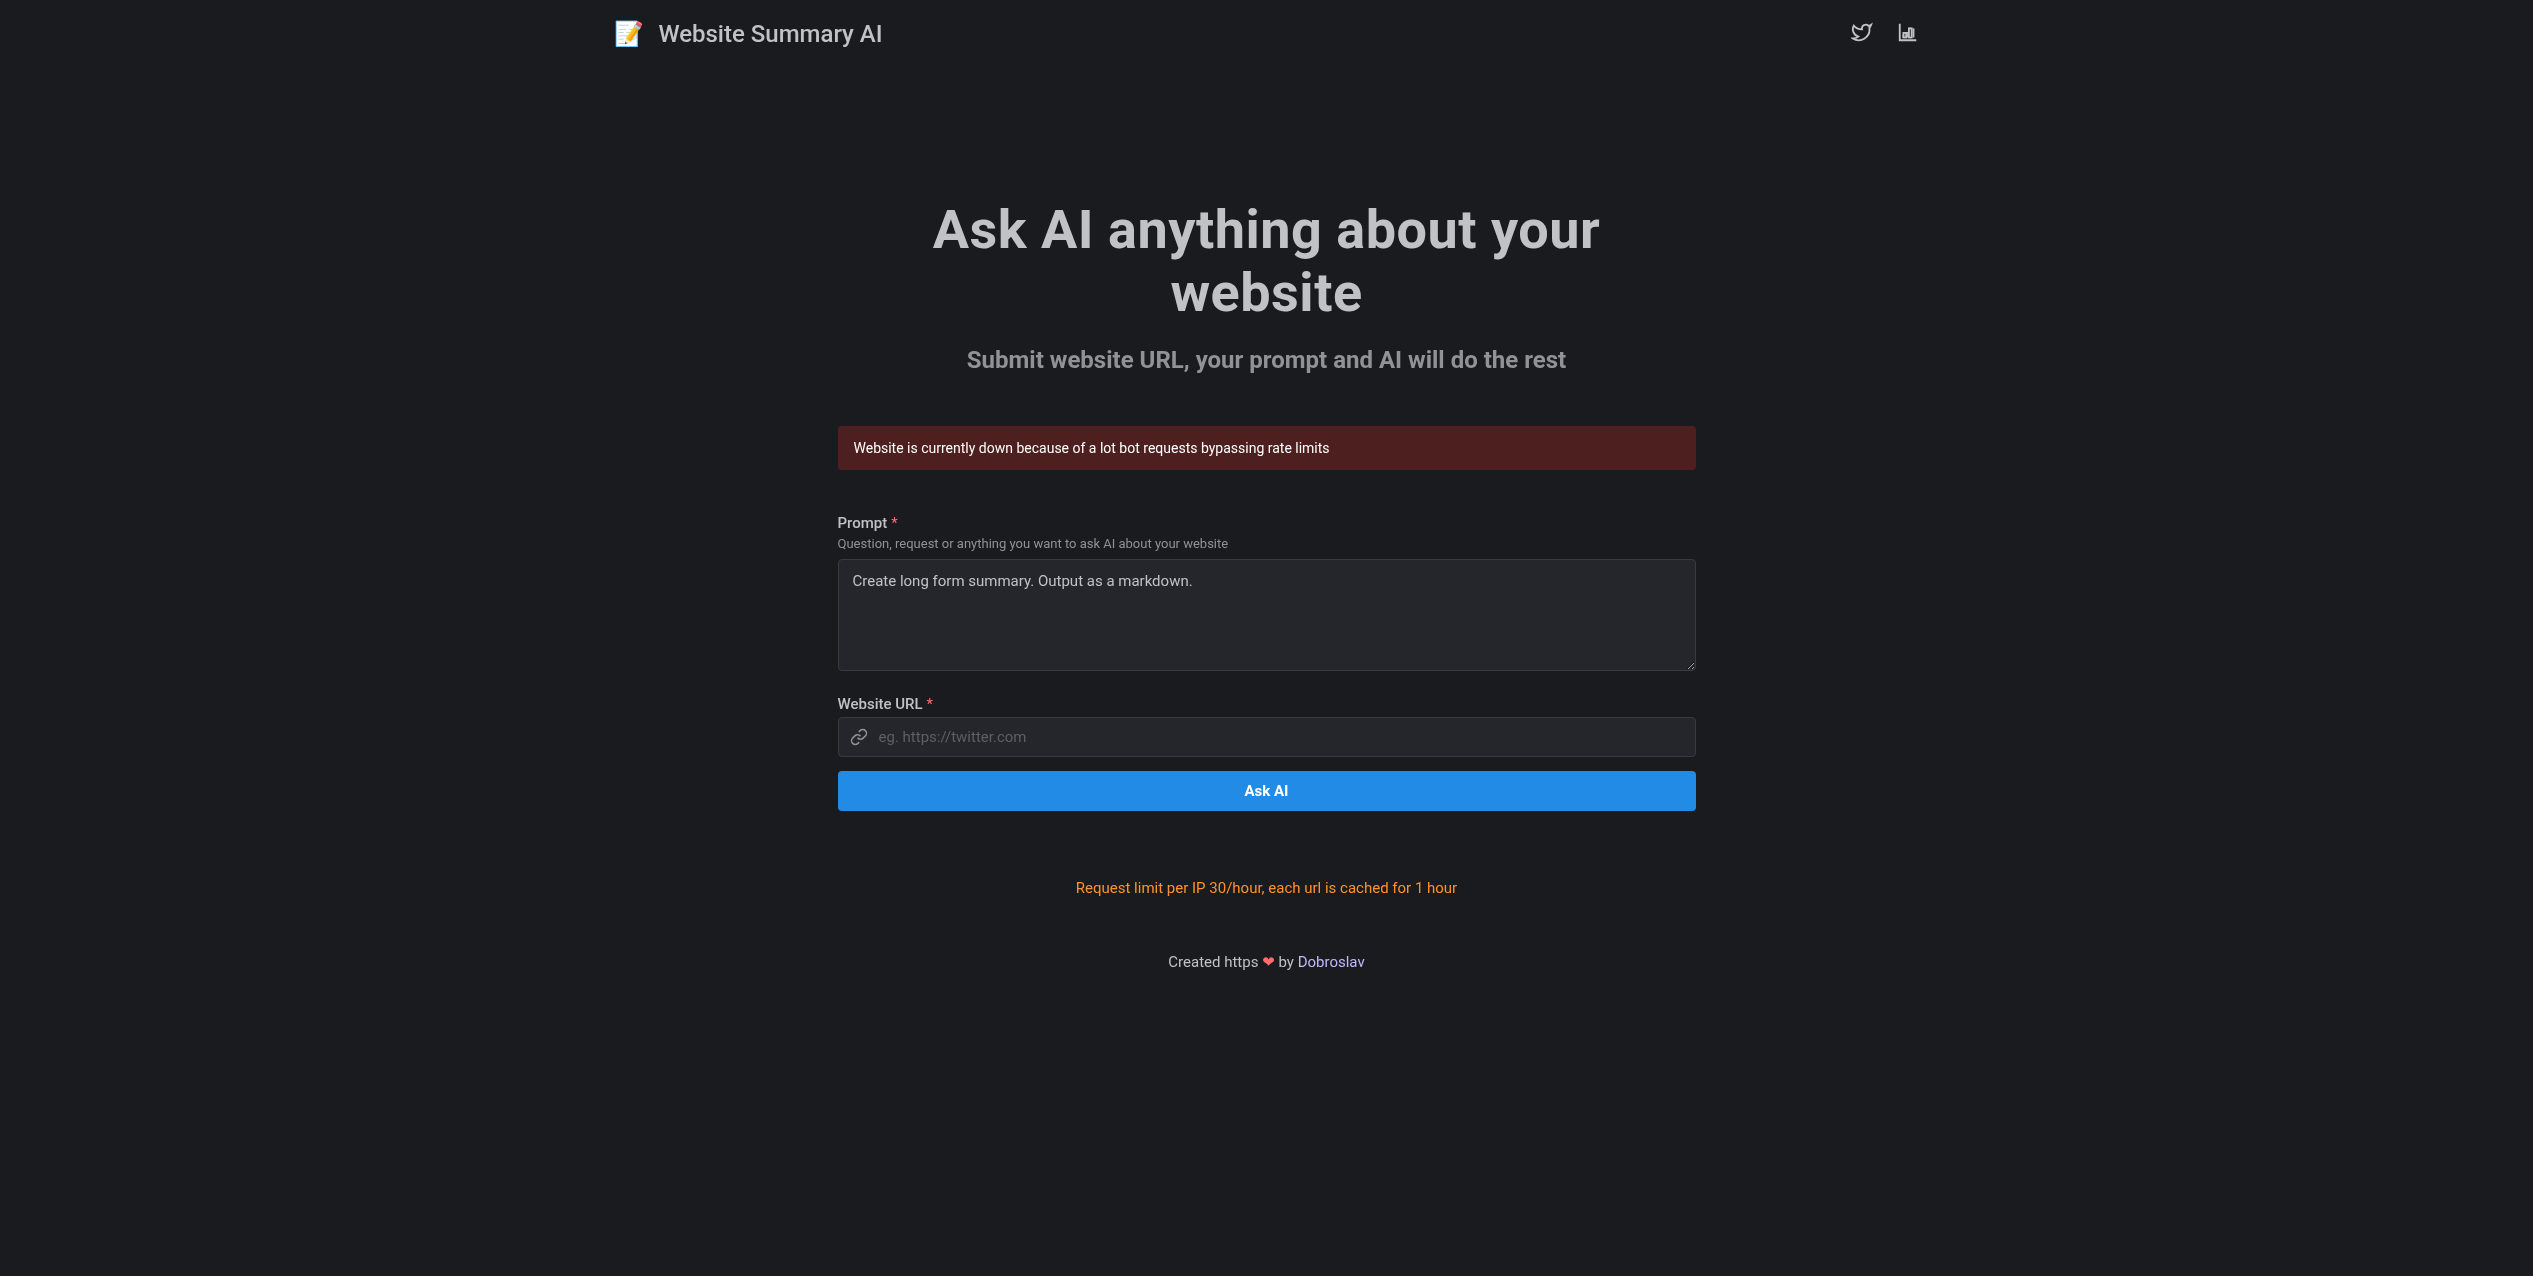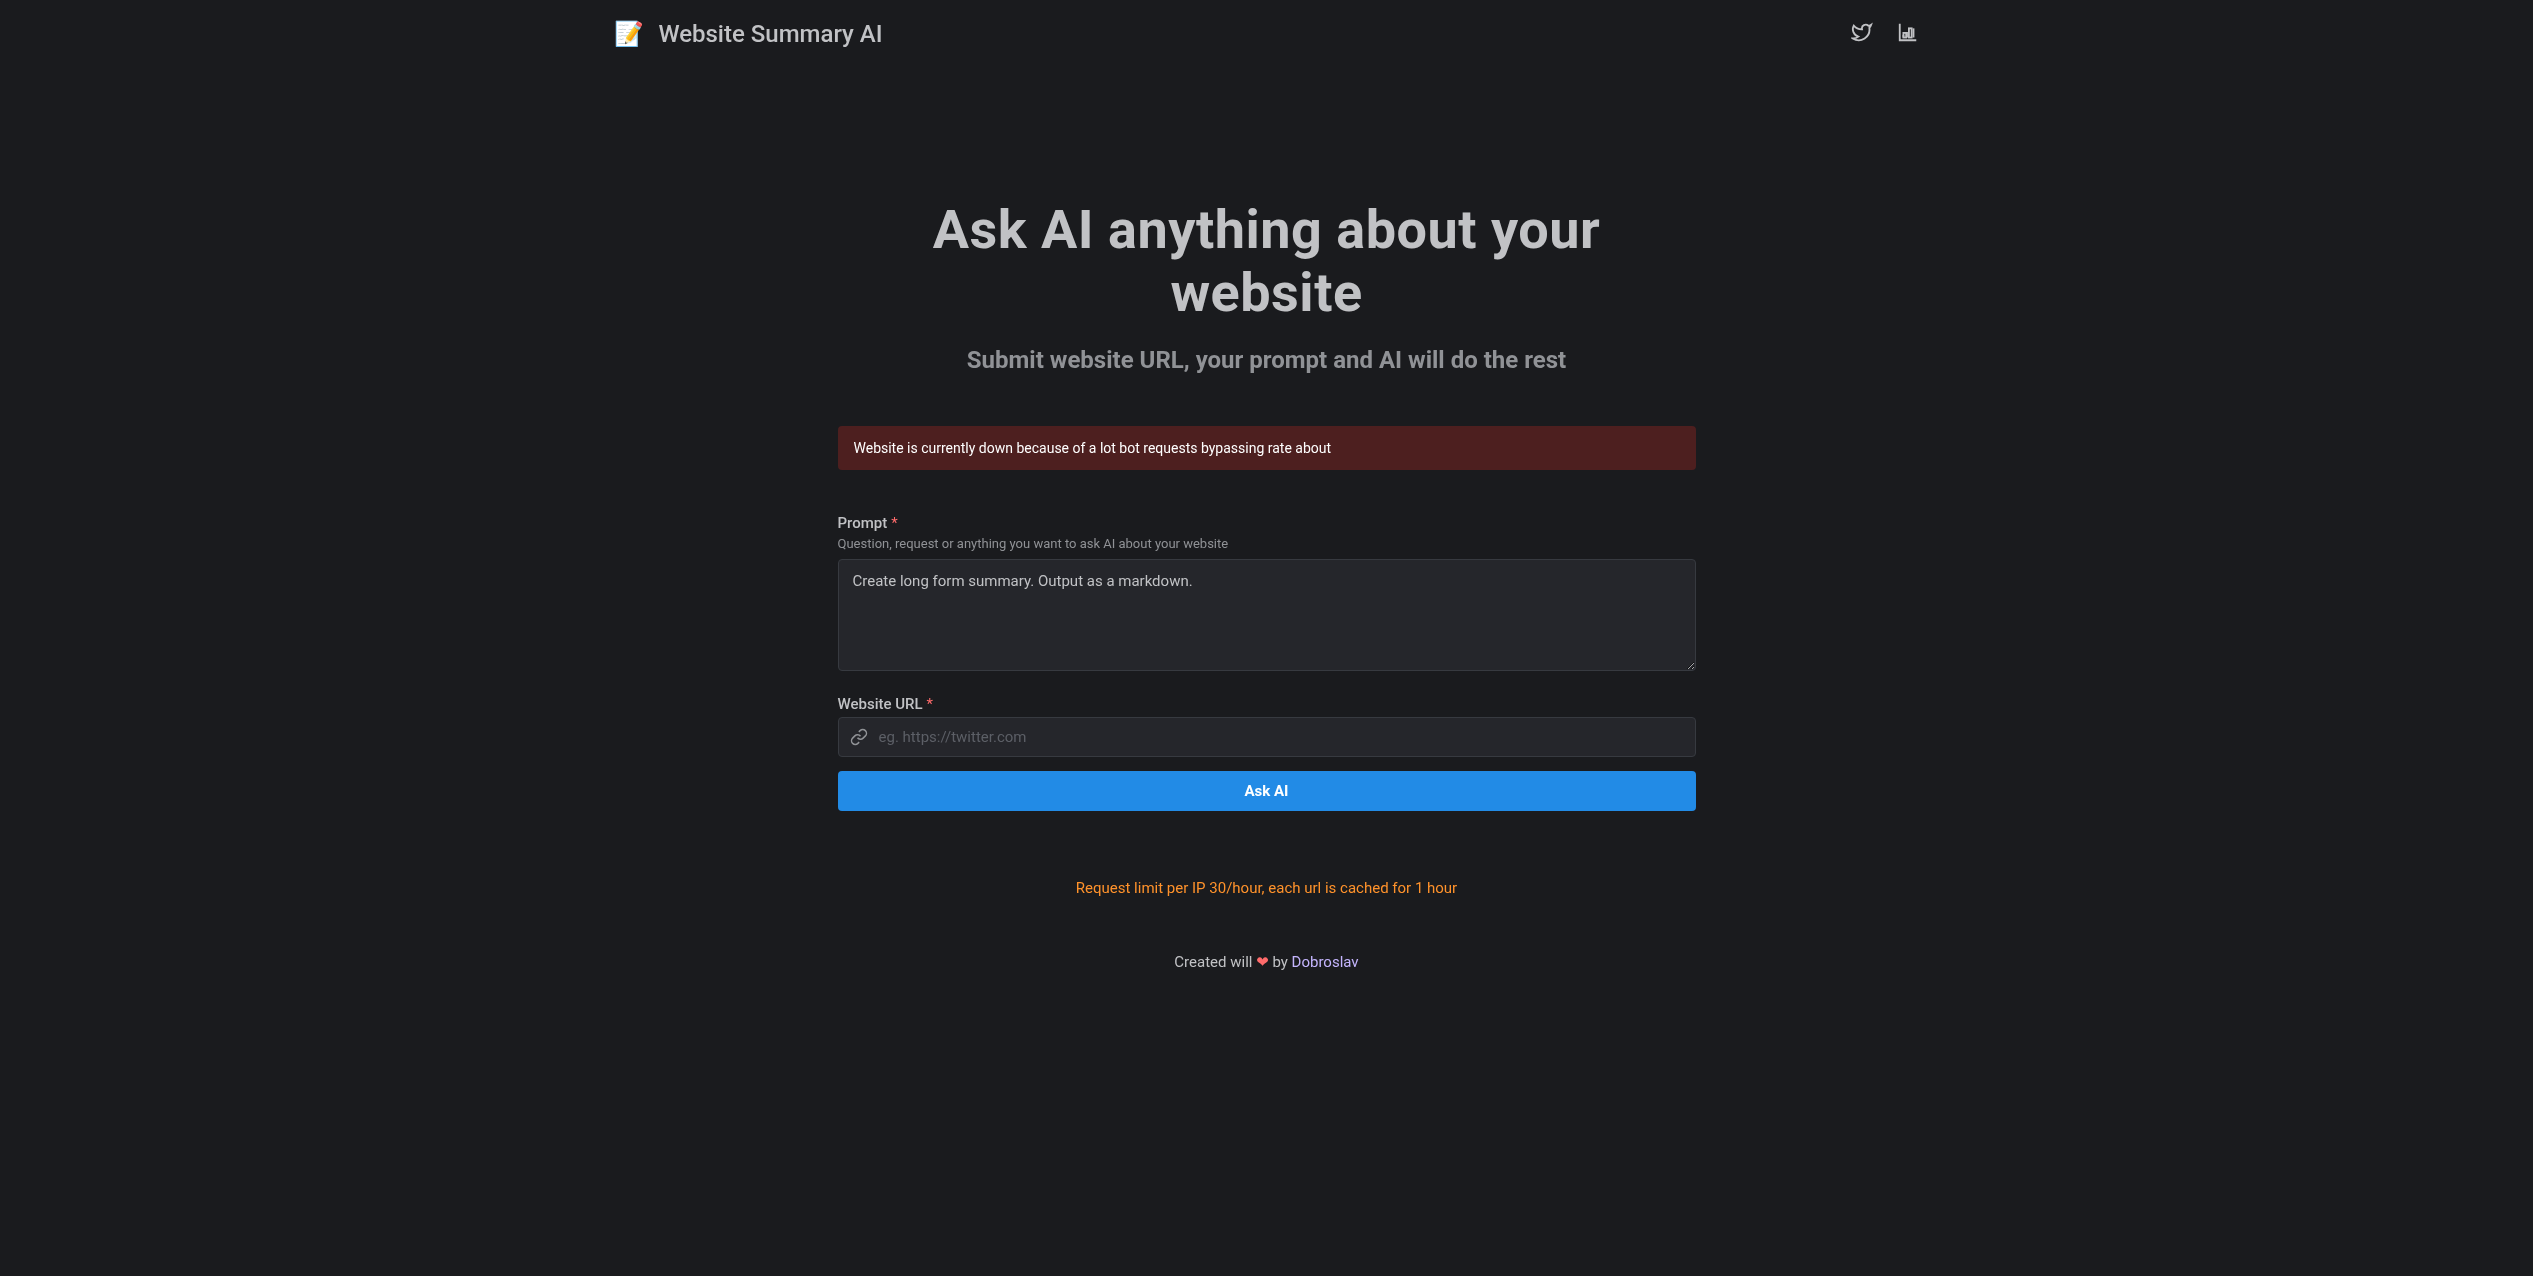--- a/index.html
+++ b/index.html
@@ -224,21 +224,21 @@
     </div>
   </div>
 </div>
 
 <div class="main-container">
   <div class="content">
     <h1 class="title">Ask AI anything about your website</h1>
     <p class="subtitle">Submit website URL, your prompt and AI will do the rest</p>
 
     <div class="alert">
-      <span>Website is currently down because of a lot bot requests bypassing rate about</span>
+      <span>Website is currently down because of a lot bot requests bypassing rate limits</span>
     </div>
 
     <div class="form-group">
       <div class="label-row">
         <span class="label">Prompt</span>
         <span class="required">*</span>
       </div>
       <div class="help-text">Question, request or anything you want to ask AI about your website</div>
       <textarea class="textarea" style="">Create long form summary. Output as a markdown.</textarea>
     </div>
@@ -256,16 +256,16 @@
             </svg>
           <input type="text" class="input" placeholder="eg. https://twitter.com" style="">
         </div>
         <button class="submit-btn">Ask AI</button>
       </div>
     </div>
 
     <p class="rate-limit">Request limit per IP 30/hour, each url is cached for 1 hour</p>
 
     <p class="footer">
-      <span>Created will </span><span class="heart">❤</span><span> by </span><a href="#" class="footer-link">Dobroslav</a>
+      <span>Created https </span><span class="heart">❤</span><span> by </span><a href="#" class="footer-link">Dobroslav</a>
     </p>
   </div>
 </div>
 
 </body></html>

